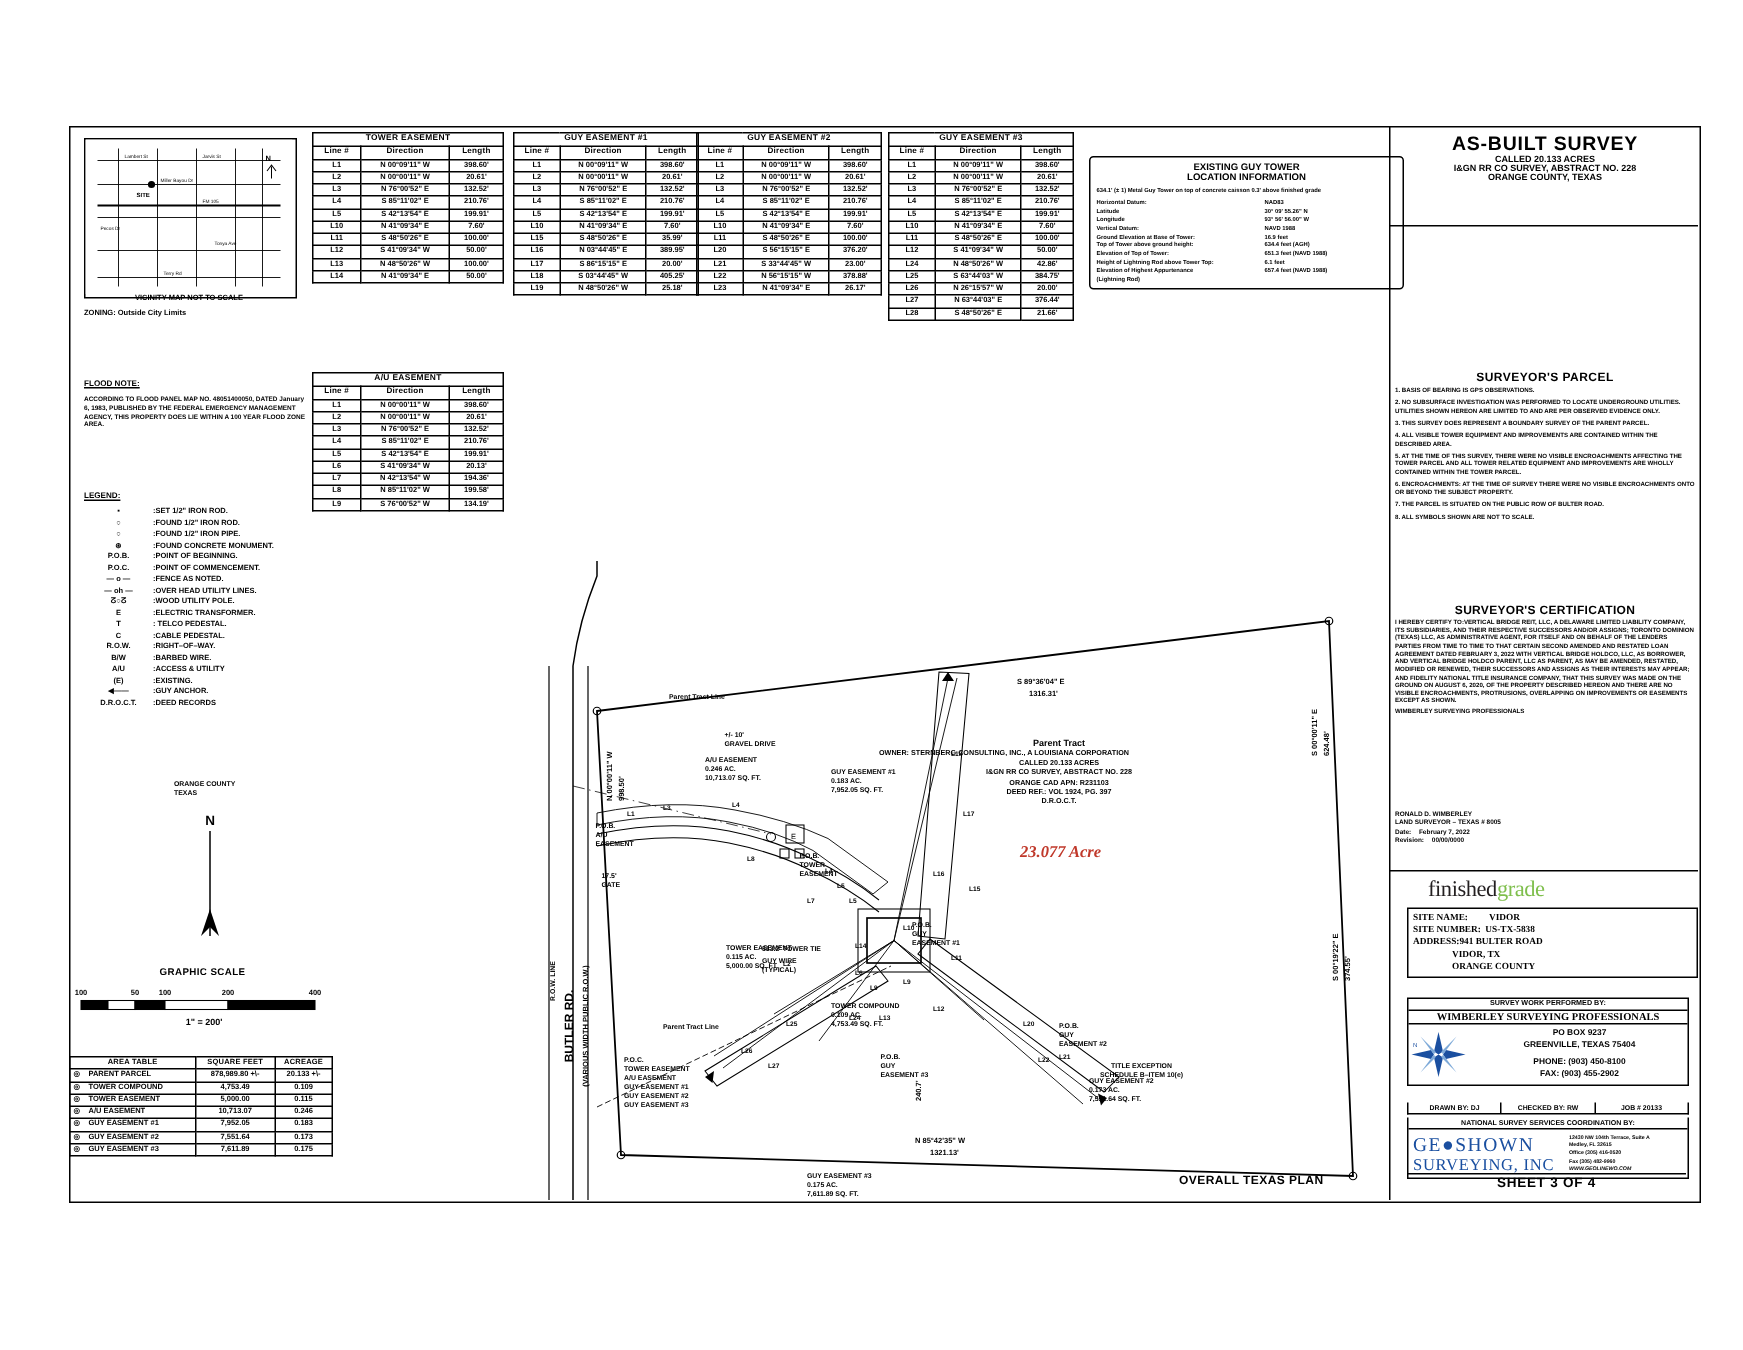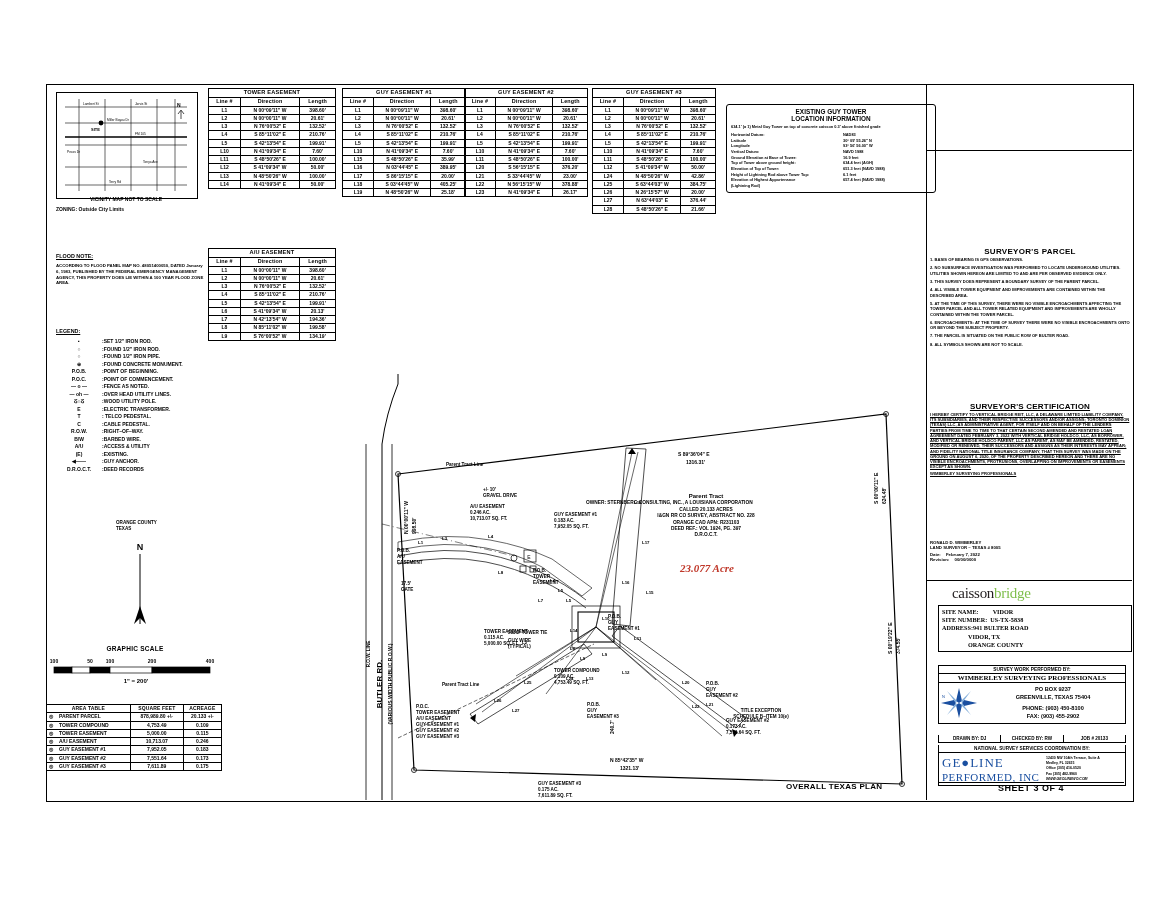--- a/index.html
+++ b/index.html
@@ -612,59 +612,65 @@
           <span style="flex:0 0 112px;">Elevation of Highest Appurtenance</span>
           <span style="flex:1;">657.4 feet (NAVD 1988)</span>
         </div>
         <div style="display:flex;font-size:3.9px;font-weight:bold;line-height:1.45;">
           <span style="flex:0 0 112px;">(Lightning Rod)</span>
           <span style="flex:1;"></span>
         </div>
       </div>
   </div>
 
+  <div class="abs" style="left:928px;top:88px;width:204px;">
+    <div class="ctr" style="font-size:13px;font-weight:bold;letter-spacing:.5px;">AS-BUILT SURVEY</div>
+    <div class="ctr bold" style="font-size:6px;margin-top:1px;">CALLED 20.133 ACRES</div>
+    <div class="ctr bold" style="font-size:6px;">I&amp;GN RR CO SURVEY, ABSTRACT NO. 228</div>
+    <div class="ctr bold" style="font-size:6px;">ORANGE COUNTY, TEXAS</div>
+  </div>
   <div class="abs" style="left:926px;top:84px;width:0;height:716px;border-left:1px solid #000;"></div>
   <div class="abs" style="left:926px;top:150px;width:206px;height:0;border-top:1px solid #000;"></div>
 
   <div class="abs" style="left:930px;top:247px;width:200px;">
     <div class="ctr" style="font-size:8px;font-weight:bold;letter-spacing:.3px;">SURVEYOR'S PARCEL</div>
     <div id="notes-list" style="margin-top:1px;">
         <div style="font-size:4.1px;line-height:1.3;font-weight:bold;margin-bottom:3px;">1. BASIS OF BEARING IS GPS OBSERVATIONS.</div>
         <div style="font-size:4.1px;line-height:1.3;font-weight:bold;margin-bottom:3px;">2. NO SUBSURFACE INVESTIGATION WAS PERFORMED TO LOCATE UNDERGROUND UTILITIES. UTILITIES SHOWN HEREON ARE LIMITED TO AND ARE PER OBSERVED EVIDENCE ONLY.</div>
         <div style="font-size:4.1px;line-height:1.3;font-weight:bold;margin-bottom:3px;">3. THIS SURVEY DOES REPRESENT A BOUNDARY SURVEY OF THE PARENT PARCEL.</div>
         <div style="font-size:4.1px;line-height:1.3;font-weight:bold;margin-bottom:3px;">4. ALL VISIBLE TOWER EQUIPMENT AND IMPROVEMENTS ARE CONTAINED WITHIN THE DESCRIBED AREA.</div>
         <div style="font-size:4.1px;line-height:1.3;font-weight:bold;margin-bottom:3px;">5. AT THE TIME OF THIS SURVEY, THERE WERE NO VISIBLE ENCROACHMENTS AFFECTING THE TOWER PARCEL AND ALL TOWER RELATED EQUIPMENT AND IMPROVEMENTS ARE WHOLLY CONTAINED WITHIN THE TOWER PARCEL.</div>
         <div style="font-size:4.1px;line-height:1.3;font-weight:bold;margin-bottom:3px;">6. ENCROACHMENTS: AT THE TIME OF SURVEY THERE WERE NO VISIBLE ENCROACHMENTS ONTO OR BEYOND THE SUBJECT PROPERTY.</div>
         <div style="font-size:4.1px;line-height:1.3;font-weight:bold;margin-bottom:3px;">7. THE PARCEL IS SITUATED ON THE PUBLIC ROW OF BULTER ROAD.</div>
         <div style="font-size:4.1px;line-height:1.3;font-weight:bold;margin-bottom:3px;">8. ALL SYMBOLS SHOWN ARE NOT TO SCALE.</div>
       </div>
   </div>
 
-  <div class="abs" style="left:930px;top:402px;width:200px;text-decoration:underline;">
+  <div class="abs" style="left:930px;top:402px;width:200px;">
     <div class="ctr" style="font-size:8px;font-weight:bold;letter-spacing:.2px;">SURVEYOR'S CERTIFICATION</div>
     <div style="font-size:4.1px;line-height:1.28;font-weight:bold;margin-top:1px;">I HEREBY CERTIFY TO:VERTICAL BRIDGE REIT, LLC, A DELAWARE LIMITED LIABILITY COMPANY,  ITS SUBSIDIARIES, AND THEIR RESPECTIVE SUCCESSORS AND/OR ASSIGNS; TORONTO DOMINION (TEXAS) LLC, AS ADMINISTRATIVE AGENT, FOR ITSELF AND ON BEHALF OF THE LENDERS PARTIES FROM TIME TO TIME TO THAT CERTAIN SECOND AMENDED AND RESTATED LOAN AGREEMENT DATED FEBRUARY 3, 2022 WITH VERTICAL BRIDGE HOLDCO, LLC, AS BORROWER, AND VERTICAL BRIDGE HOLDCO PARENT, LLC AS PARENT, AS MAY BE AMENDED, RESTATED, MODIFIED OR RENEWED, THEIR SUCCESSORS AND ASSIGNS AS THEIR INTERESTS MAY APPEAR; AND FIDELITY NATIONAL TITLE INSURANCE COMPANY, THAT THIS SURVEY WAS MADE ON THE GROUND ON AUGUST 6, 2020, OF THE PROPERTY DESCRIBED HEREON AND THERE ARE NO VISIBLE ENCROACHMENTS, PROTRUSIONS, OVERLAPPING ON IMPROVEMENTS OR EASEMENTS EXCEPT AS SHOWN.</div>
     <div style="font-size:4.1px;font-weight:bold;margin-top:1px;">WIMBERLEY SURVEYING PROFESSIONALS</div>
   </div>
 
   <div class="abs" style="left:930px;top:540px;width:200px;">
     <div style="font-size:4.3px;font-weight:bold;">RONALD D. WIMBERLEY</div>
     <div style="font-size:4.3px;font-weight:bold;">LAND SURVEYOR – TEXAS # 8005</div>
     <div style="font-size:4.3px;font-weight:bold;margin-top:2px;">
       <span>Date:</span>
       <span style="margin-left:4px;">February 7, 2022</span>
     </div>
     <div style="font-size:4.3px;font-weight:bold;">
       <span>Revision:</span>
       <span style="margin-left:4px;">00/00/0000</span>
     </div>
   </div>
 
   <div class="abs" style="left:926px;top:580px;width:206px;height:0;border-top:1px solid #000;"></div>
   <div class="abs vb" style="left:952px;top:584px;">
-    <span class="a">caisson</span><span class="b">bridge</span>
+    <span class="a">finished</span><span class="b">grade</span>
   </div>
 
   <div class="abs" style="left:938px;top:605px;width:186px;border:1px solid #000;padding:2px 3px;">
     <div style="font-size:6.2px;font-weight:bold;font-family:'Liberation Serif',serif;line-height:1.32;">
       <div><span>SITE NAME:</span><span style="margin-left:14px;">VIDOR</span></div>
       <div><span>SITE NUMBER:</span><span style="margin-left:3px;">US-TX-5838</span></div>
       <div><span>ADDRESS:</span><span>941 BULTER ROAD</span></div>
       <div style="padding-left:26px;">VIDOR, TX</div>
       <div style="padding-left:26px;">ORANGE COUNTY</div>
     </div>
@@ -703,22 +709,22 @@
   <div class="abs" style="left:938px;top:735px;width:186px;display:flex;border:1px solid #000;border-top:none;">
     <div style="flex:1;text-align:center;font-size:4.6px;font-weight:bold;border-right:1px solid #000;padding:1px 0;">DRAWN BY: DJ</div>
     <div style="flex:1;text-align:center;font-size:4.6px;font-weight:bold;border-right:1px solid #000;padding:1px 0;">CHECKED BY: RW</div>
     <div style="flex:1;text-align:center;font-size:4.6px;font-weight:bold;padding:1px 0;">JOB # 20133</div>
   </div>
 
   <div class="abs" style="left:938px;top:745px;width:186px;border:1px solid #000;border-top:none;">
     <div class="ctr bold" style="font-size:4.7px;border-bottom:1px solid #000;padding:1px 0;">NATIONAL SURVEY SERVICES COORDINATION BY:</div>
     <div style="display:flex;align-items:center;padding:2px 3px;">
       <div style="flex:none;width:104px;">
-        <div class="geo">GE●LINE</div>
-        <div class="geo" style="font-size:11px;letter-spacing:.5px;">PERFORMED, INC</div>
+        <div class="geo">GE●SHOWN</div>
+        <div class="geo" style="font-size:11px;letter-spacing:.5px;">SURVEYING, INC</div>
       </div>
       <div style="flex:1;font-size:3.5px;line-height:1.45;font-weight:bold;">
         <div>12430 NW 104th Terrace, Suite A</div>
         <div>Medley, FL 32615</div>
         <div>Office (305) 416-0520</div>
         <div>Fax (305) 482-9960</div>
         <div style="font-style:italic;">WWW.GEOLINEWO.COM</div>
       </div>
     </div>
   </div>

